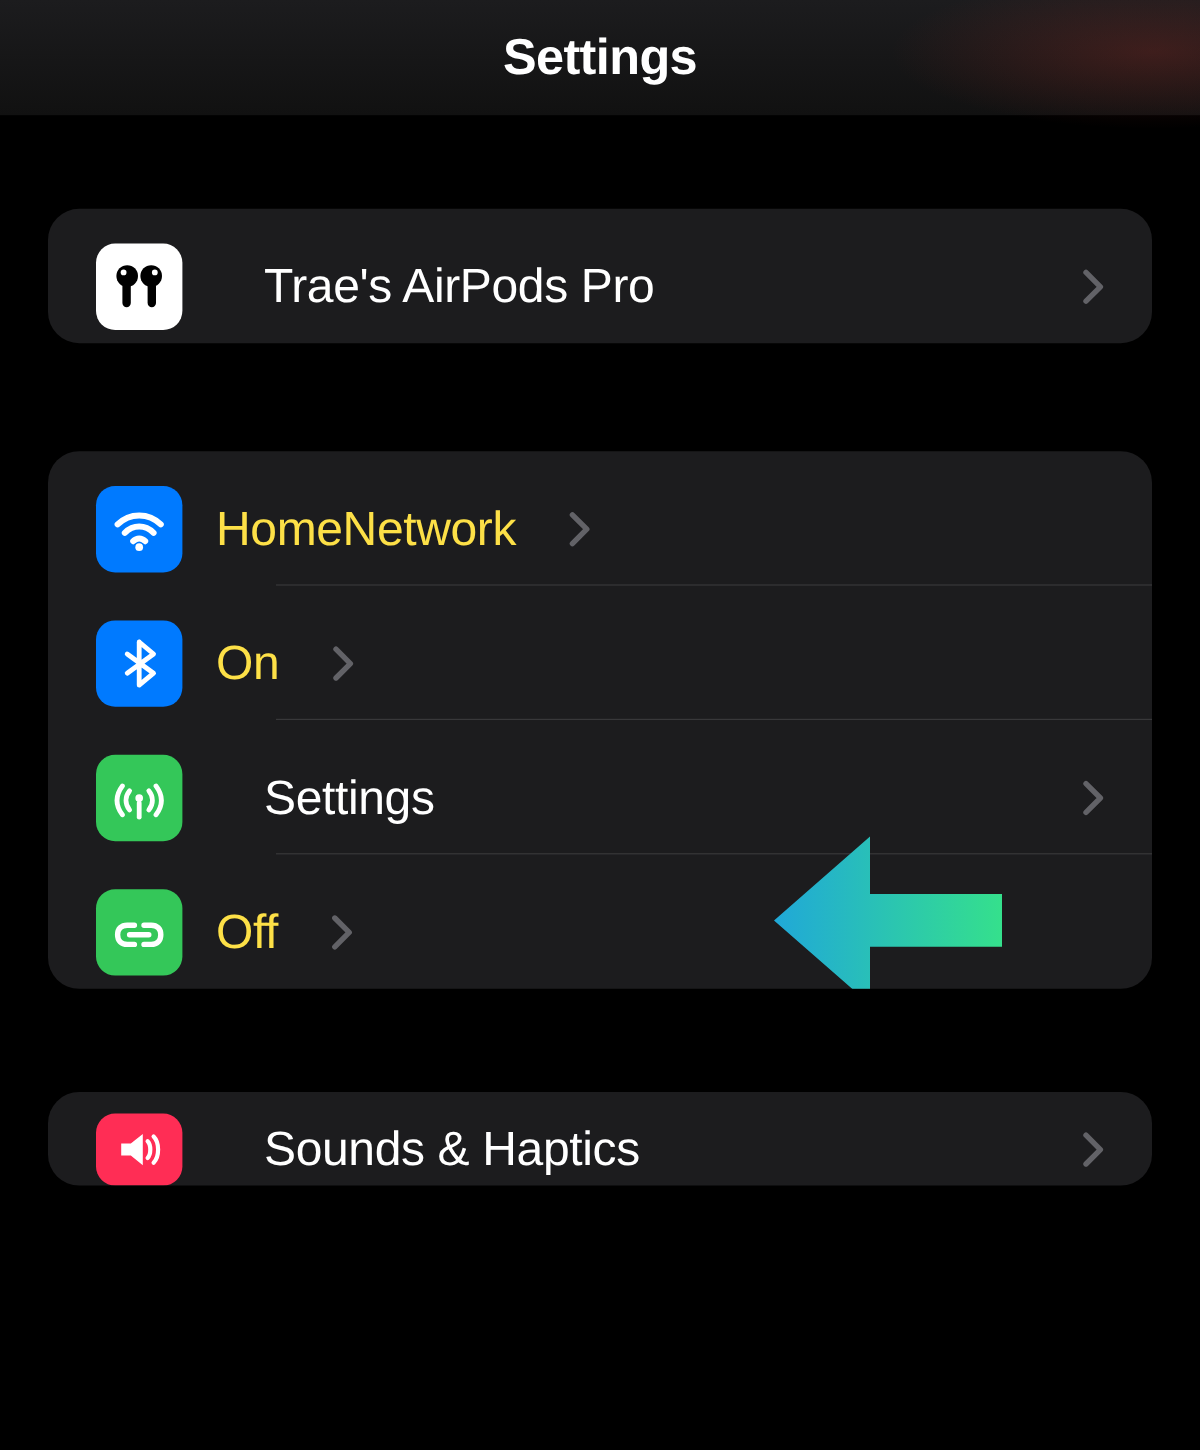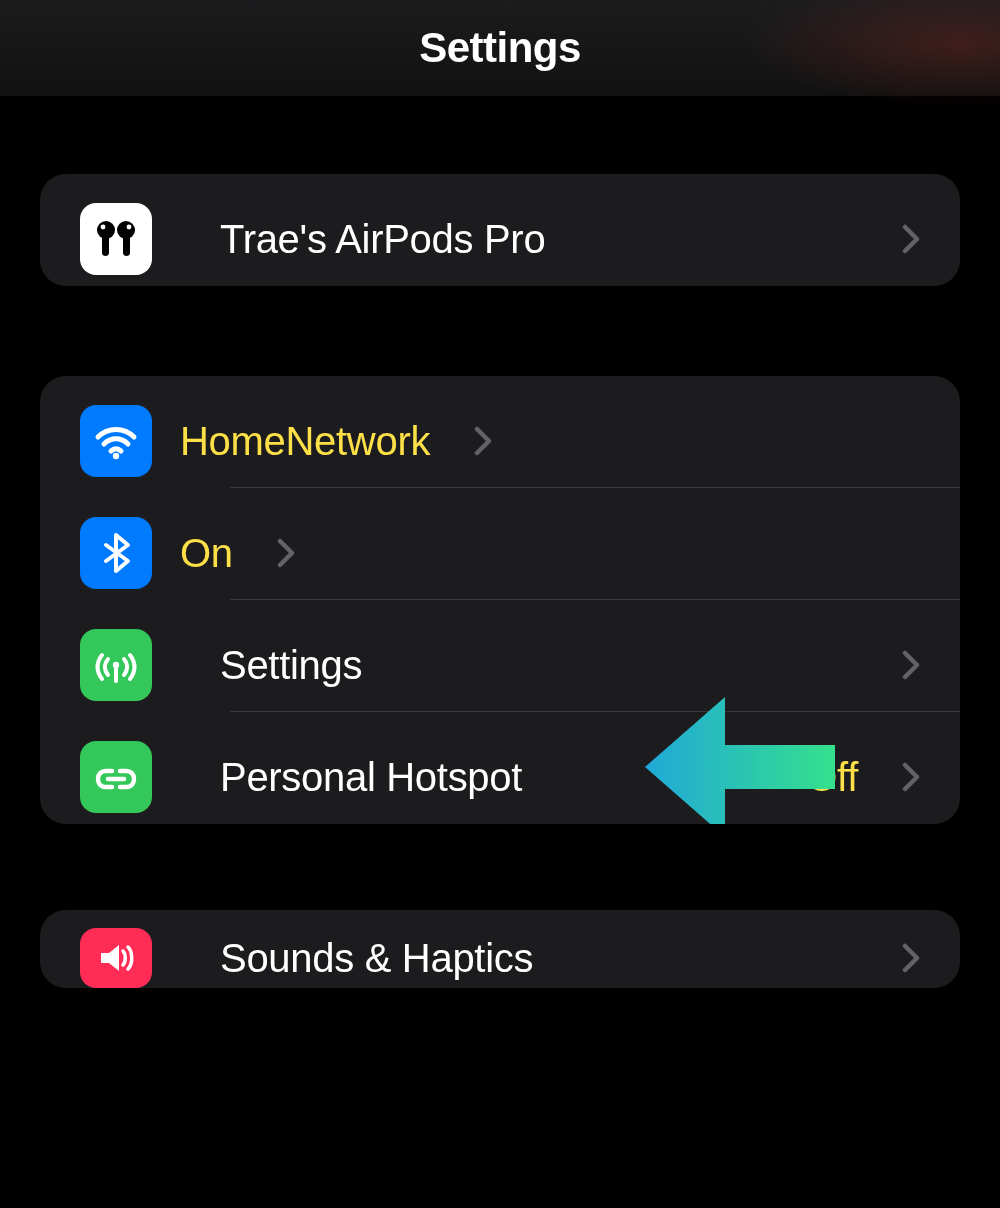--- a/index.html
+++ b/index.html
@@ -206,21 +206,20 @@
     <div class="row" style="position:relative;">
       <div class="icon-box icon-green">
         <svg width="48" height="48" viewBox="0 0 48 48">
           <g stroke="#fff" stroke-width="4.5" fill="none" stroke-linecap="round">
             <path d="M20 18 L14 18 C9 18 6 21 6 26 C6 31 9 34 14 34 L20 34"></path>
             <path d="M28 18 L34 18 C39 18 42 21 42 26 C42 31 39 34 34 34 L28 34"></path>
             <line x1="16" y1="26" x2="32" y2="26"></line>
           </g>
         </svg>
       </div>
-      <div class="label">Personal Hotspot</div>
       <div class="value">Off</div>
       <span class="chevron">
         <svg width="18" height="30" viewBox="0 0 18 30">
             <path d="M3 3 L15 15 L3 27" stroke="#626267" stroke-width="4.5" fill="none" stroke-linecap="round" stroke-linejoin="round"></path>
           </svg>
       </span>
 
       <div class="arrow-annotation">
         <svg width="240" height="160" viewBox="0 0 240 160">
           <defs>

